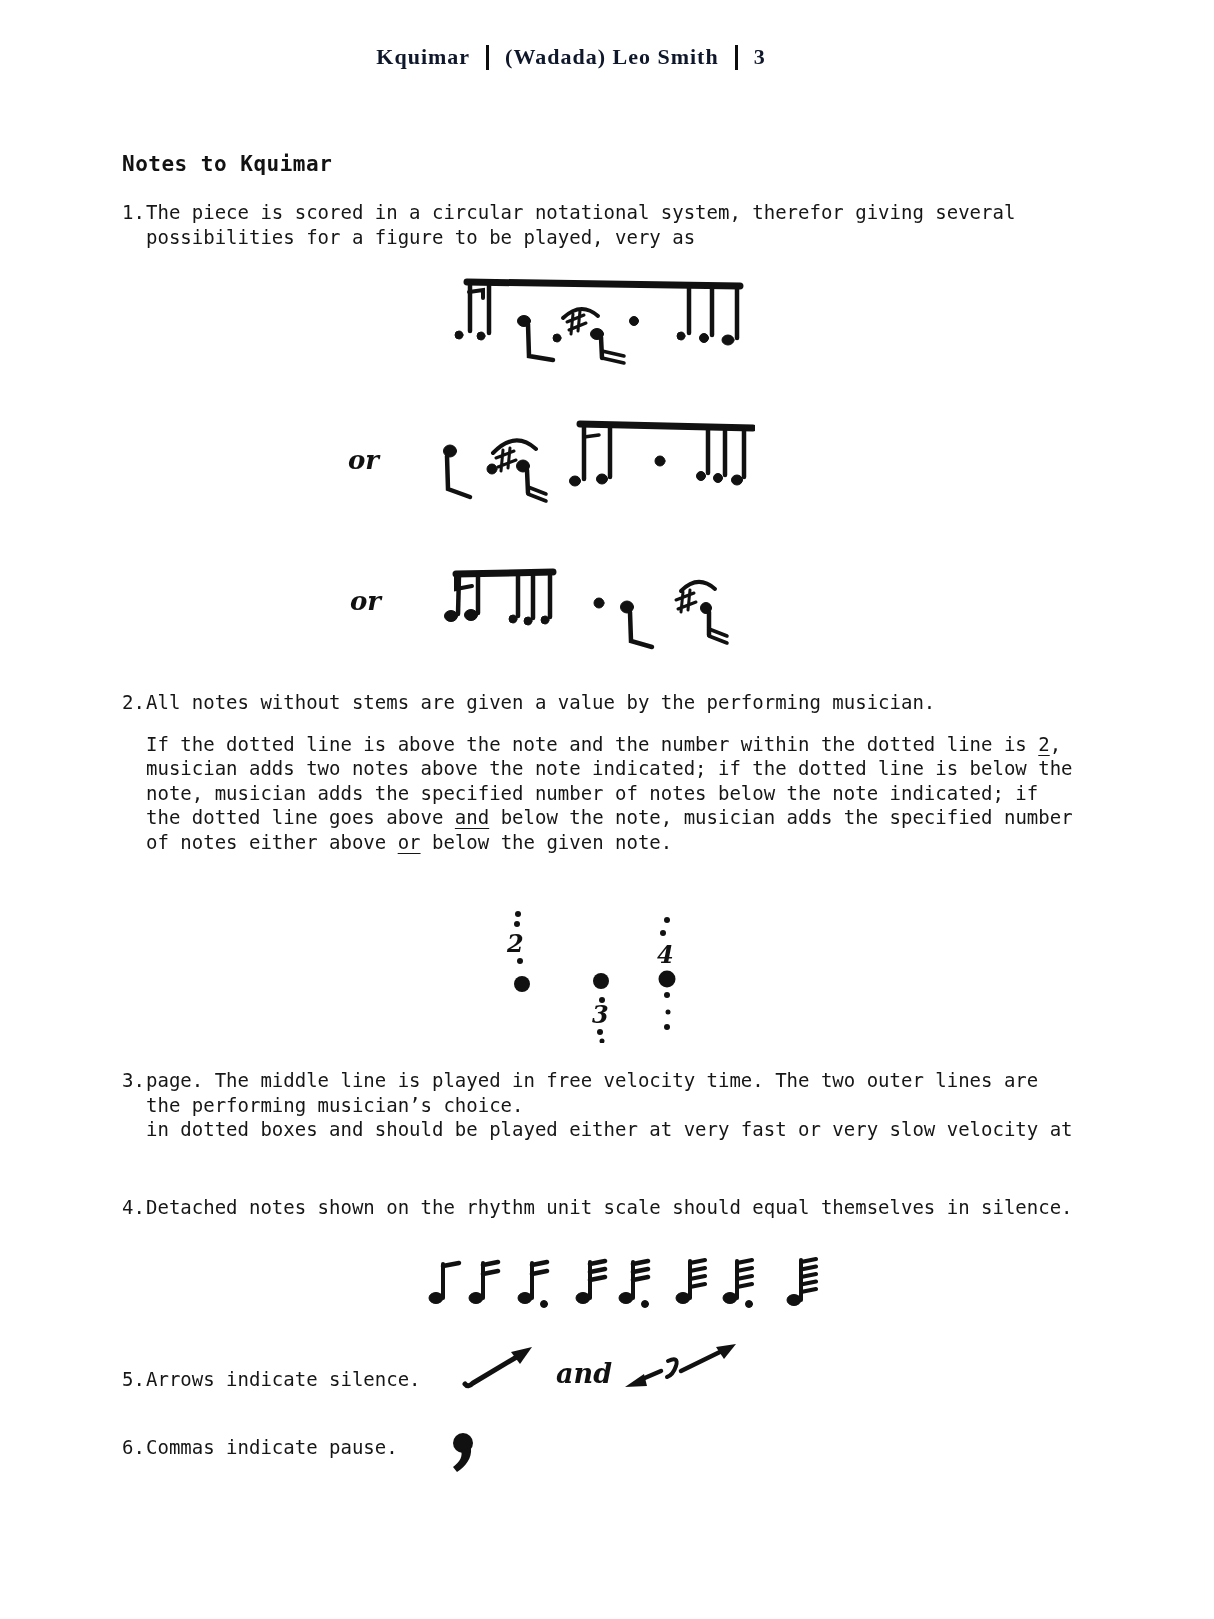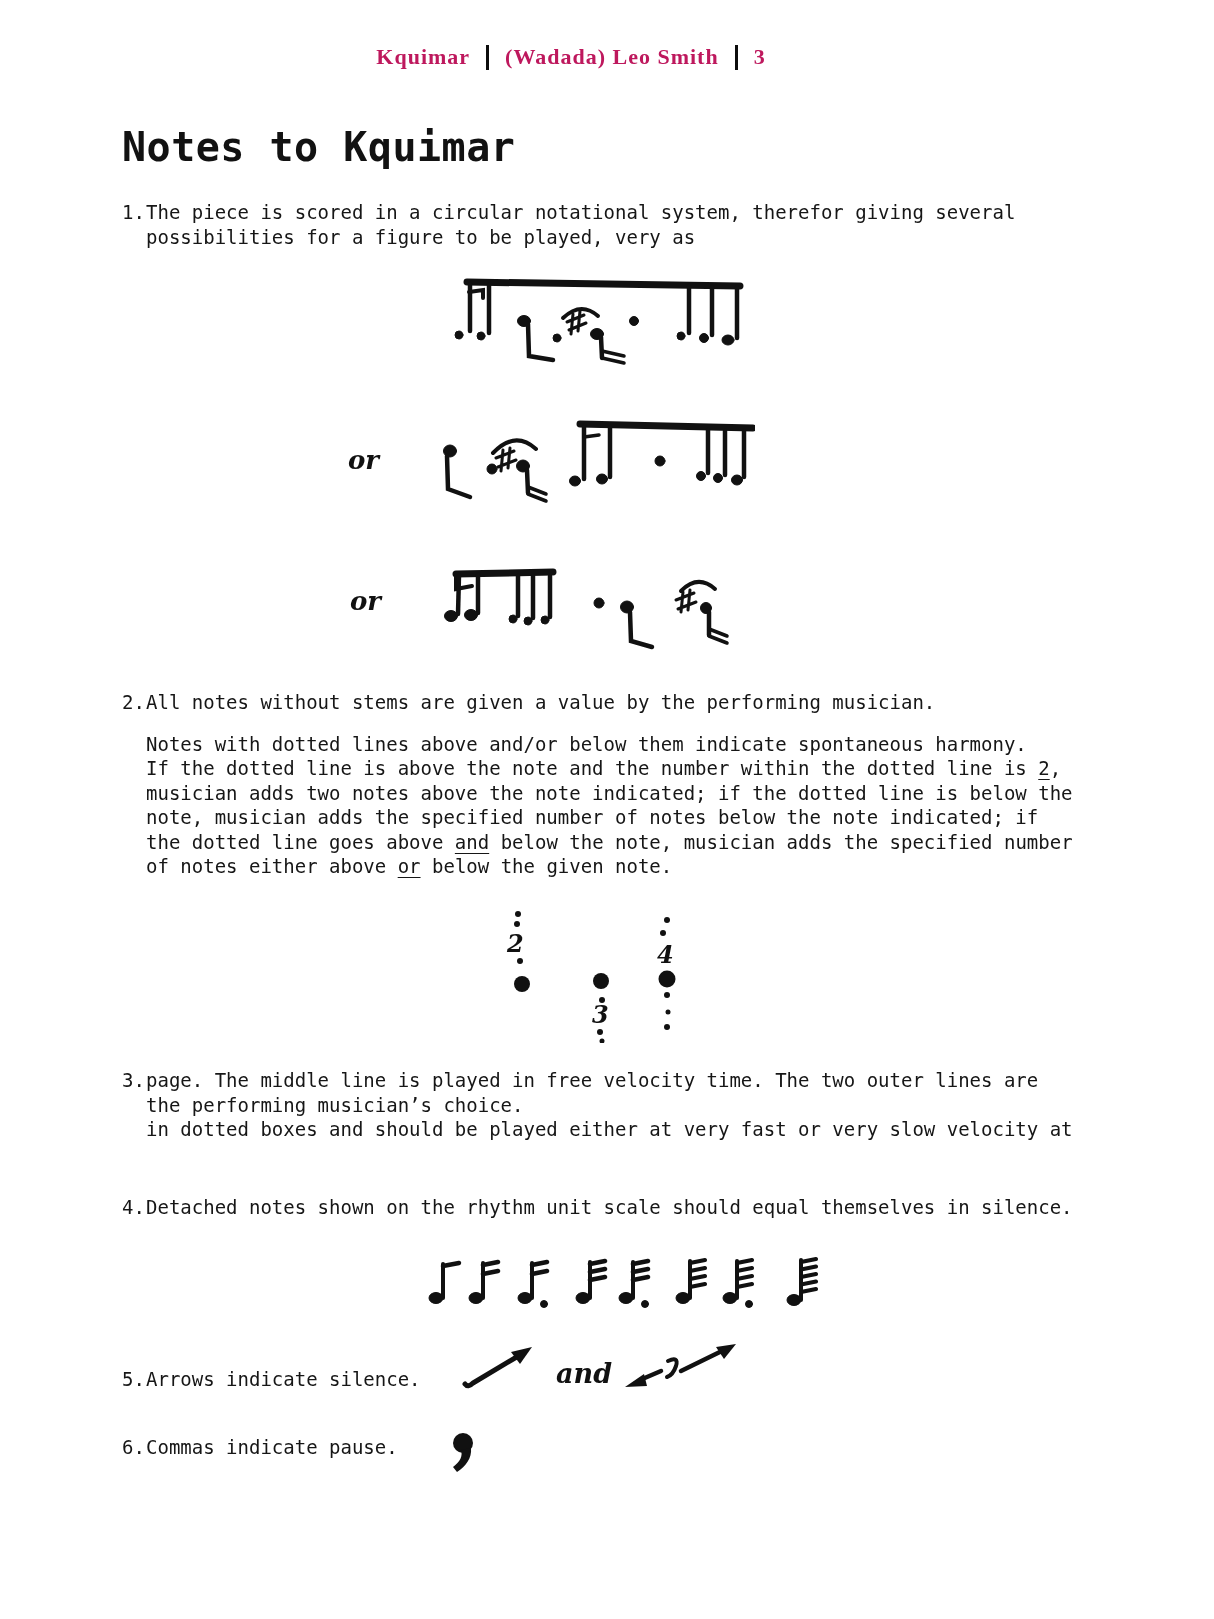--- a/index.html
+++ b/index.html
@@ -7,28 +7,28 @@
     position:relative;width:1214px;height:1619px;background:#ffffff;
     margin:0 auto;overflow:hidden;
     font-family:"DejaVu Sans Mono", monospace;color:#161616;
   }
   
   .header{
     position:absolute;top:44px;left:0;width:1214px;
     display:flex;justify-content:center;align-items:center;gap:16px;
     padding-right:72px;box-sizing:border-box;
     font-family:"Liberation Serif", serif;font-weight:bold;font-size:22px;
-    letter-spacing:1px;color:#be185d;
+    letter-spacing:1px;color:#0f172a;
   }
   .hdr-sep{width:3px;height:25px;background:#0d0d0d;}
   
   .title{
-    position:absolute;left:122px;top:124px;
+    position:absolute;left:122px;top:152px;
     font-family:"DejaVu Sans Mono", monospace;font-weight:bold;
-    font-size:40px;letter-spacing:0.5px;color:#121212;
+    font-size:21px;letter-spacing:0.5px;color:#121212;
   }
   
   .item{position:absolute;left:122px;font-size:19px;line-height:24.5px;}
   .item .num{position:absolute;left:0;top:0;}
   .item .lines{margin-left:24px;}
   .tline{white-space:pre;}
   .tline.blank{height:17px;}
   .u{text-decoration:underline;text-underline-offset:4px;}
   
   .fig{position:absolute;}
@@ -56,21 +56,20 @@
         <div class="tline"><span>The piece is scored in a circular notational system, therefor giving several</span></div>
         <div class="tline"><span>possibilities for a figure to be played, very as</span></div>
       </div>
   </div>
 
   <div class="item" style="top:690px">
     <span class="num">2.</span>
     <div class="lines">
         <div class="tline"><span>All notes without stems are given a value by the performing musician.</span></div>
         <div class="tline blank"></div>
-        <div class="tline"><span>Notes with dotted lines above and/or below them indicate spontaneous harmony.</span></div>
         <div class="tline"><span>If the dotted line is above the note and the number within the dotted line is </span><span class="u">2</span><span>,</span></div>
         <div class="tline"><span>musician adds two notes above the note indicated; if the dotted line is below the</span></div>
         <div class="tline"><span>note, musician adds the specified number of notes below the note indicated; if</span></div>
         <div class="tline"><span>the dotted line goes above </span><span class="u">and</span><span> below the note, musician adds the specified number</span></div>
         <div class="tline"><span>of notes either above </span><span class="u">or</span><span> below the given note.</span></div>
       </div>
   </div>
 
   <div class="item" style="top:1068px">
     <span class="num">3.</span>

